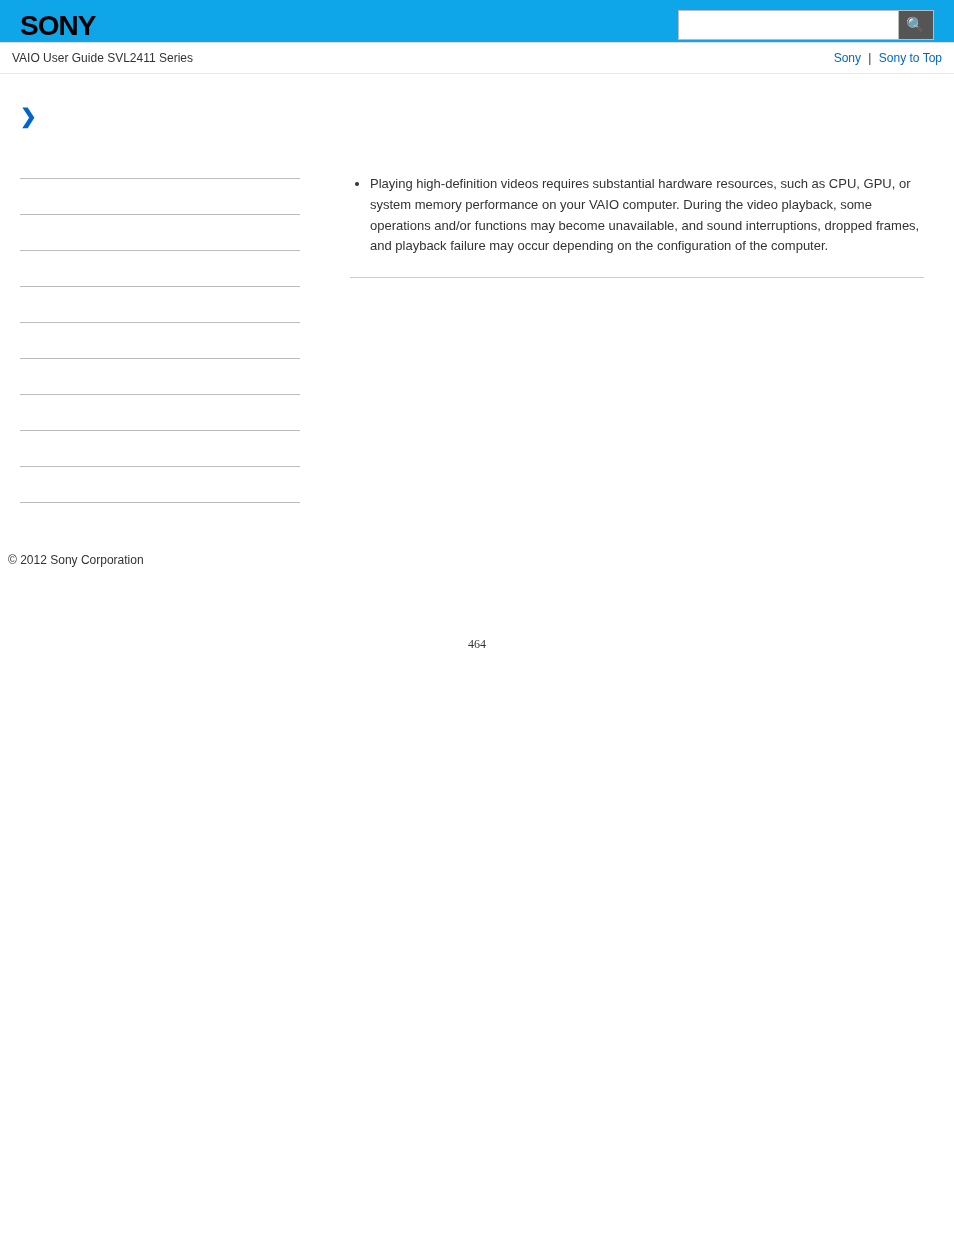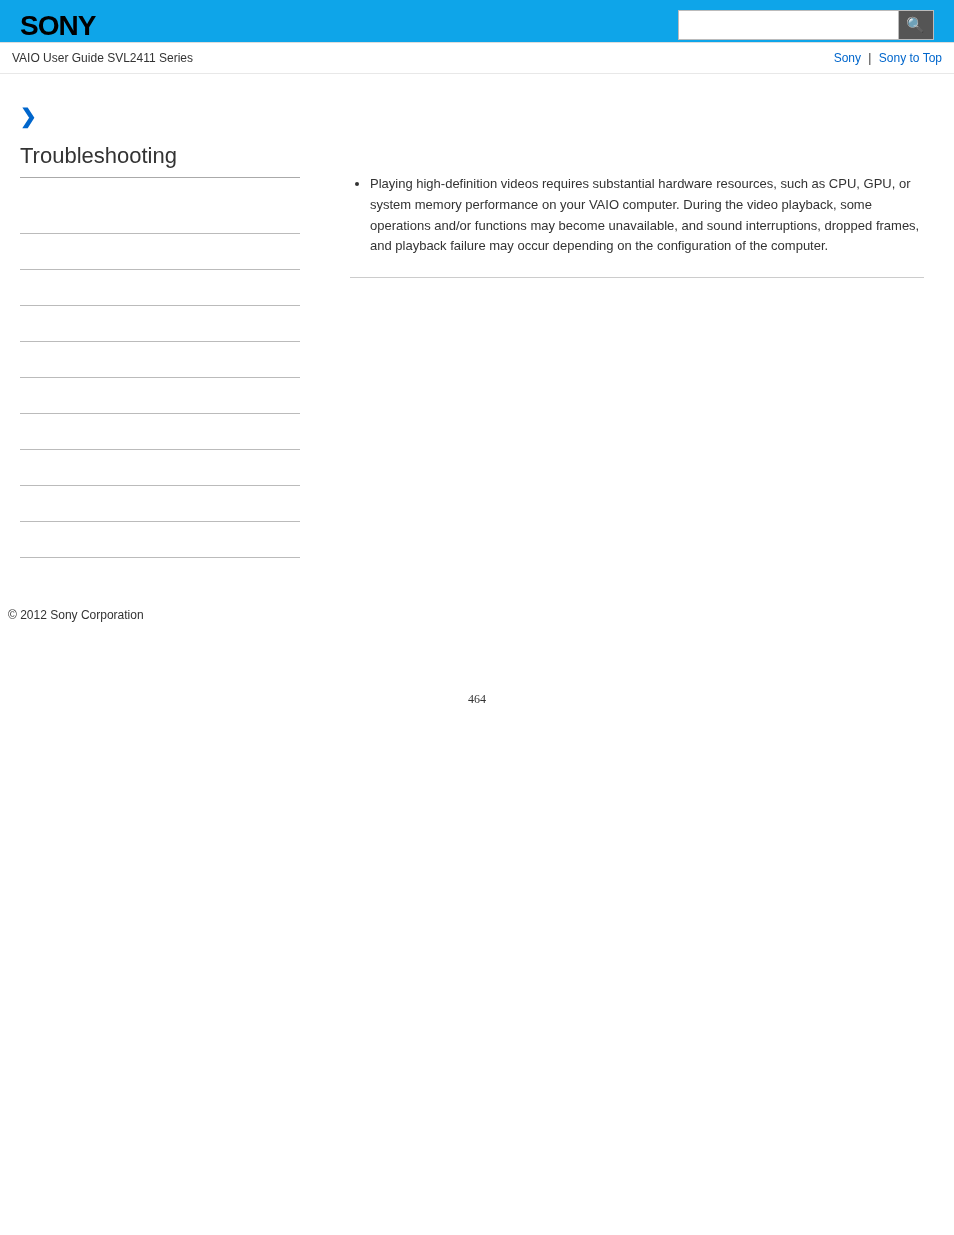--- a/index.html
+++ b/index.html
@@ -200,21 +200,20 @@
     <a>Sony</a>
     <span class="breadcrumb-separator">|</span>
     <a>Sony to Top</a>
   </span>
 </div>
 
 <div class="main-content">
 
   <div class="sidebar">
     <span class="chevron-icon">❯</span>
-    <h1 class="sidebar-title">Troubleshooting</h1>
     <ul class="sidebar-links">
       <li class="sidebar-link-item">
         <a>&nbsp;</a>
       </li>
       <li class="sidebar-link-item">
         <a>&nbsp;</a>
       </li>
       <li class="sidebar-link-item">
         <a>&nbsp;</a>
       </li>

